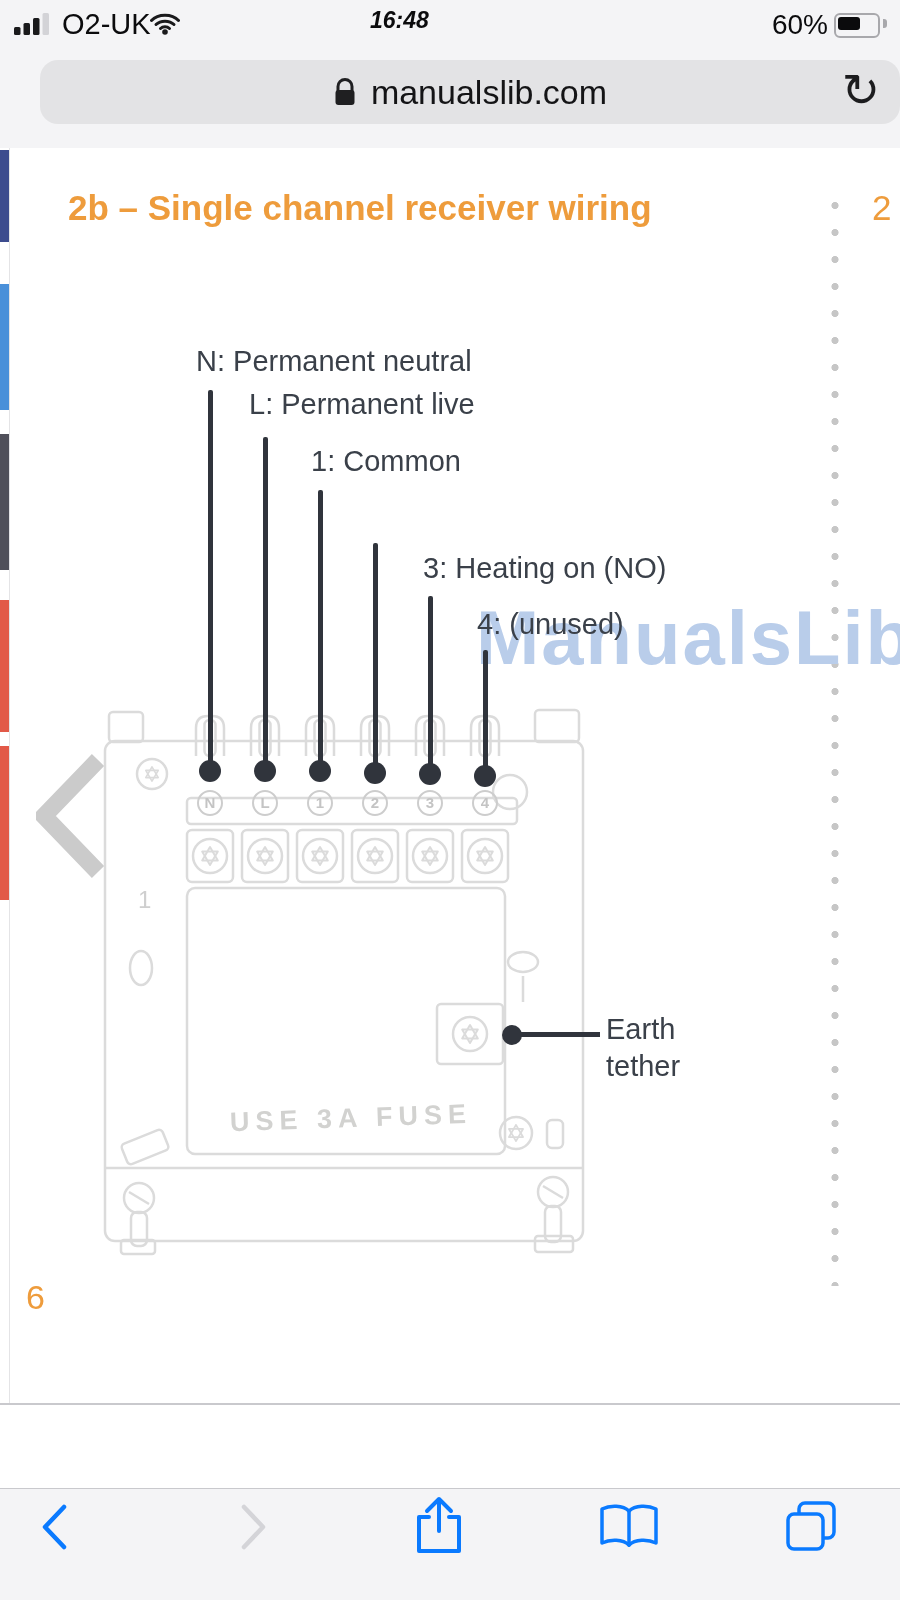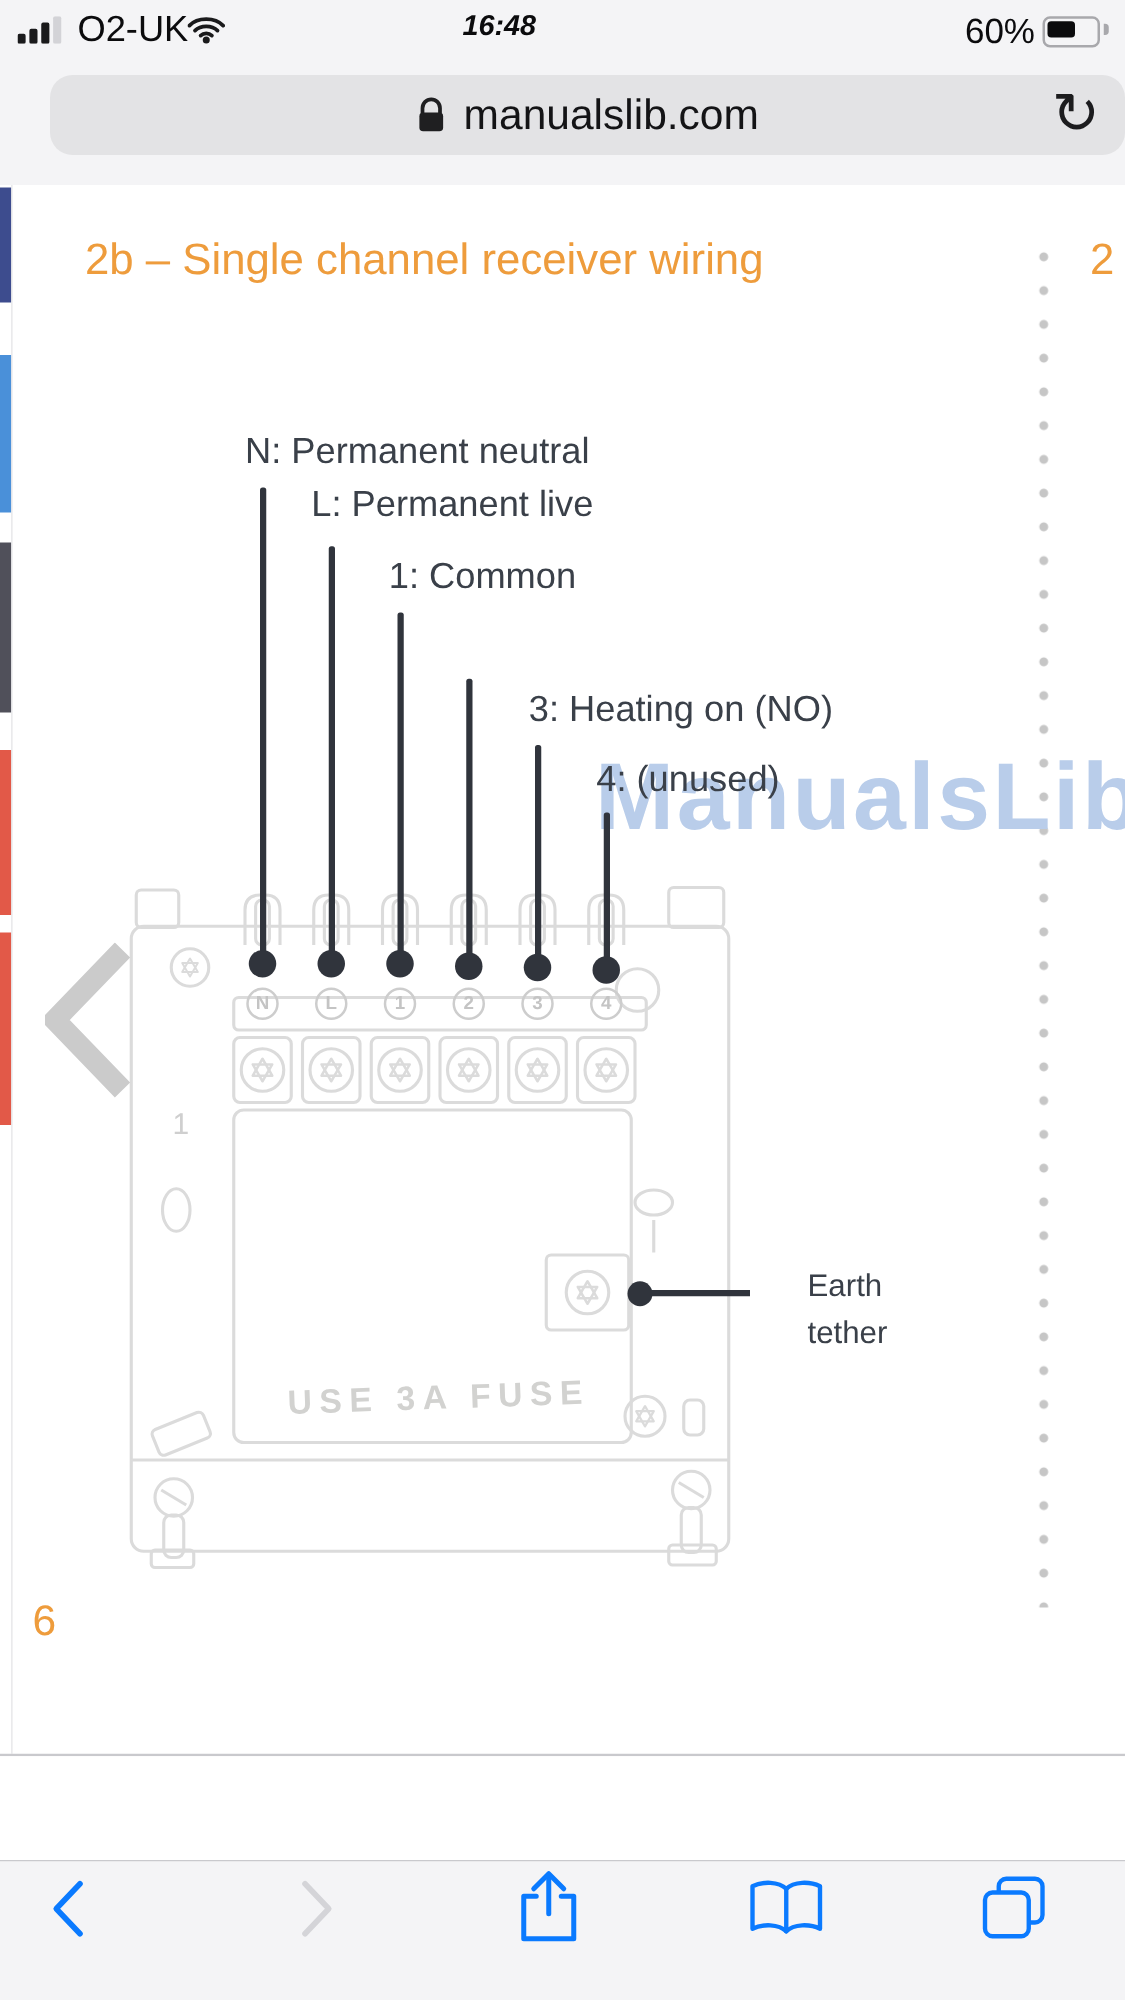--- a/index.html
+++ b/index.html
@@ -41,21 +41,21 @@
   .wdot{position:absolute;width:22px;height:22px;border-radius:50%;background:#30343C;z-index:3;}
   .term{
     position:absolute;top:642px;width:26px;height:26px;box-sizing:border-box;border:2px solid #CDCDCD;border-radius:50%;
     color:#C4C4C4;font-size:15px;font-weight:bold;line-height:22px;text-align:center;z-index:2;
   }
   .diagram-svg{position:absolute;left:95px;top:548px;z-index:0;}
   .marker-1{position:absolute;left:138px;top:738px;font-size:24px;color:#CFCFCF;z-index:2;}
   .fuse-text{position:absolute;left:230px;top:955px;font-size:27px;font-weight:bold;letter-spacing:6px;color:#D2D2D0;transform:rotate(-2deg);z-index:2;}
   .earth-dot{position:absolute;left:502px;top:877px;width:20px;height:20px;border-radius:50%;background:#30343C;z-index:3;}
   .earth-line{position:absolute;left:520px;top:884px;width:80px;height:5px;background:#30343C;z-index:3;}
-  .earth-label{position:absolute;left:606px;top:863px;width:112px;font-size:25px;line-height:37px;color:#3A4049;z-index:3;margin-left:40px;}
+  .earth-label{position:absolute;left:606px;top:863px;width:112px;font-size:29px;line-height:37px;color:#3A4049;z-index:3;}
   .big-chevron{position:absolute;left:36px;top:606px;z-index:4;}
   .pg-num{position:absolute;left:26px;top:1130px;font-size:34px;color:#EE9C3C;}
   
   .divider{position:absolute;top:1403px;left:0;width:900px;height:2px;background:#C9C9CD;}
   .next-strip{position:absolute;top:1405px;left:0;width:900px;height:83px;background:#fff;}
   .toolbar{position:absolute;top:1488px;left:0;width:900px;height:112px;background:#F4F4F6;border-top:1px solid #C9C9CD;}
   .tb-btn{position:absolute;}
 </style>
 </head>
 <body>
@@ -106,21 +106,21 @@
         <div class="edge-fill" style="background:#50505A"></div>
       </div>
     <div class="edge-seg" style="top:452px;height:132px;">
         <div class="edge-fill" style="background:#E25948"></div>
       </div>
     <div class="edge-seg" style="top:598px;height:154px;">
         <div class="edge-fill" style="background:#E25948"></div>
       </div>
     <div class="edge-line"></div>
 
-    <h1 class="pg-title" style="margin:0;font-weight:normal;">2b – Single channel receiver wiring</h1>
+    <h1 class="pg-title" style="margin:0;font-weight:bold;">2b – Single channel receiver wiring</h1>
     <span class="pg-frag">2</span>
     <div class="dotted"></div>
 
     <div class="watermark">ManualsLib</div>
 
     <div class="wlabel" style="left:196px;top:197px;">N: Permanent neutral</div>
     <div class="wlabel" style="left:249px;top:240px;">L: Permanent live</div>
     <div class="wlabel" style="left:311px;top:297px;">1: Common</div>
     <div class="wlabel" style="left:423px;top:404px;">3: Heating on (NO)</div>
     <div class="wlabel" style="left:477px;top:460px;">4: (unused)</div>

